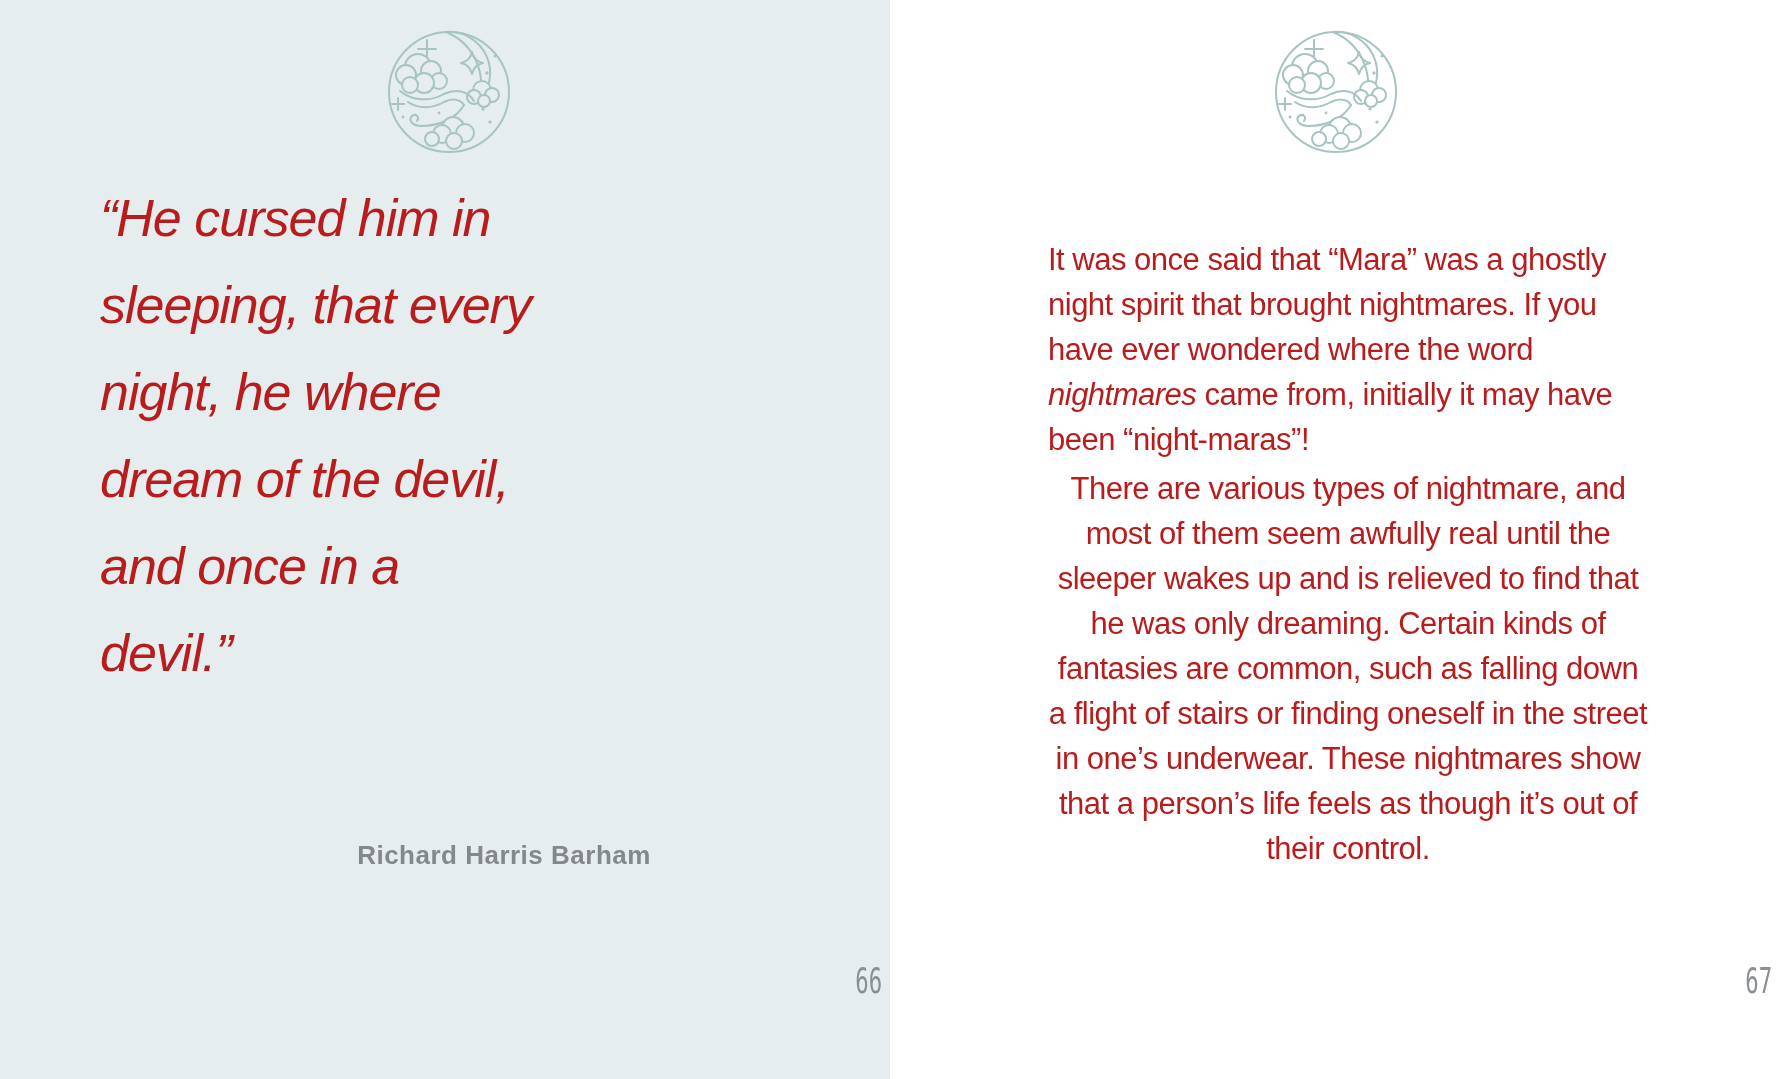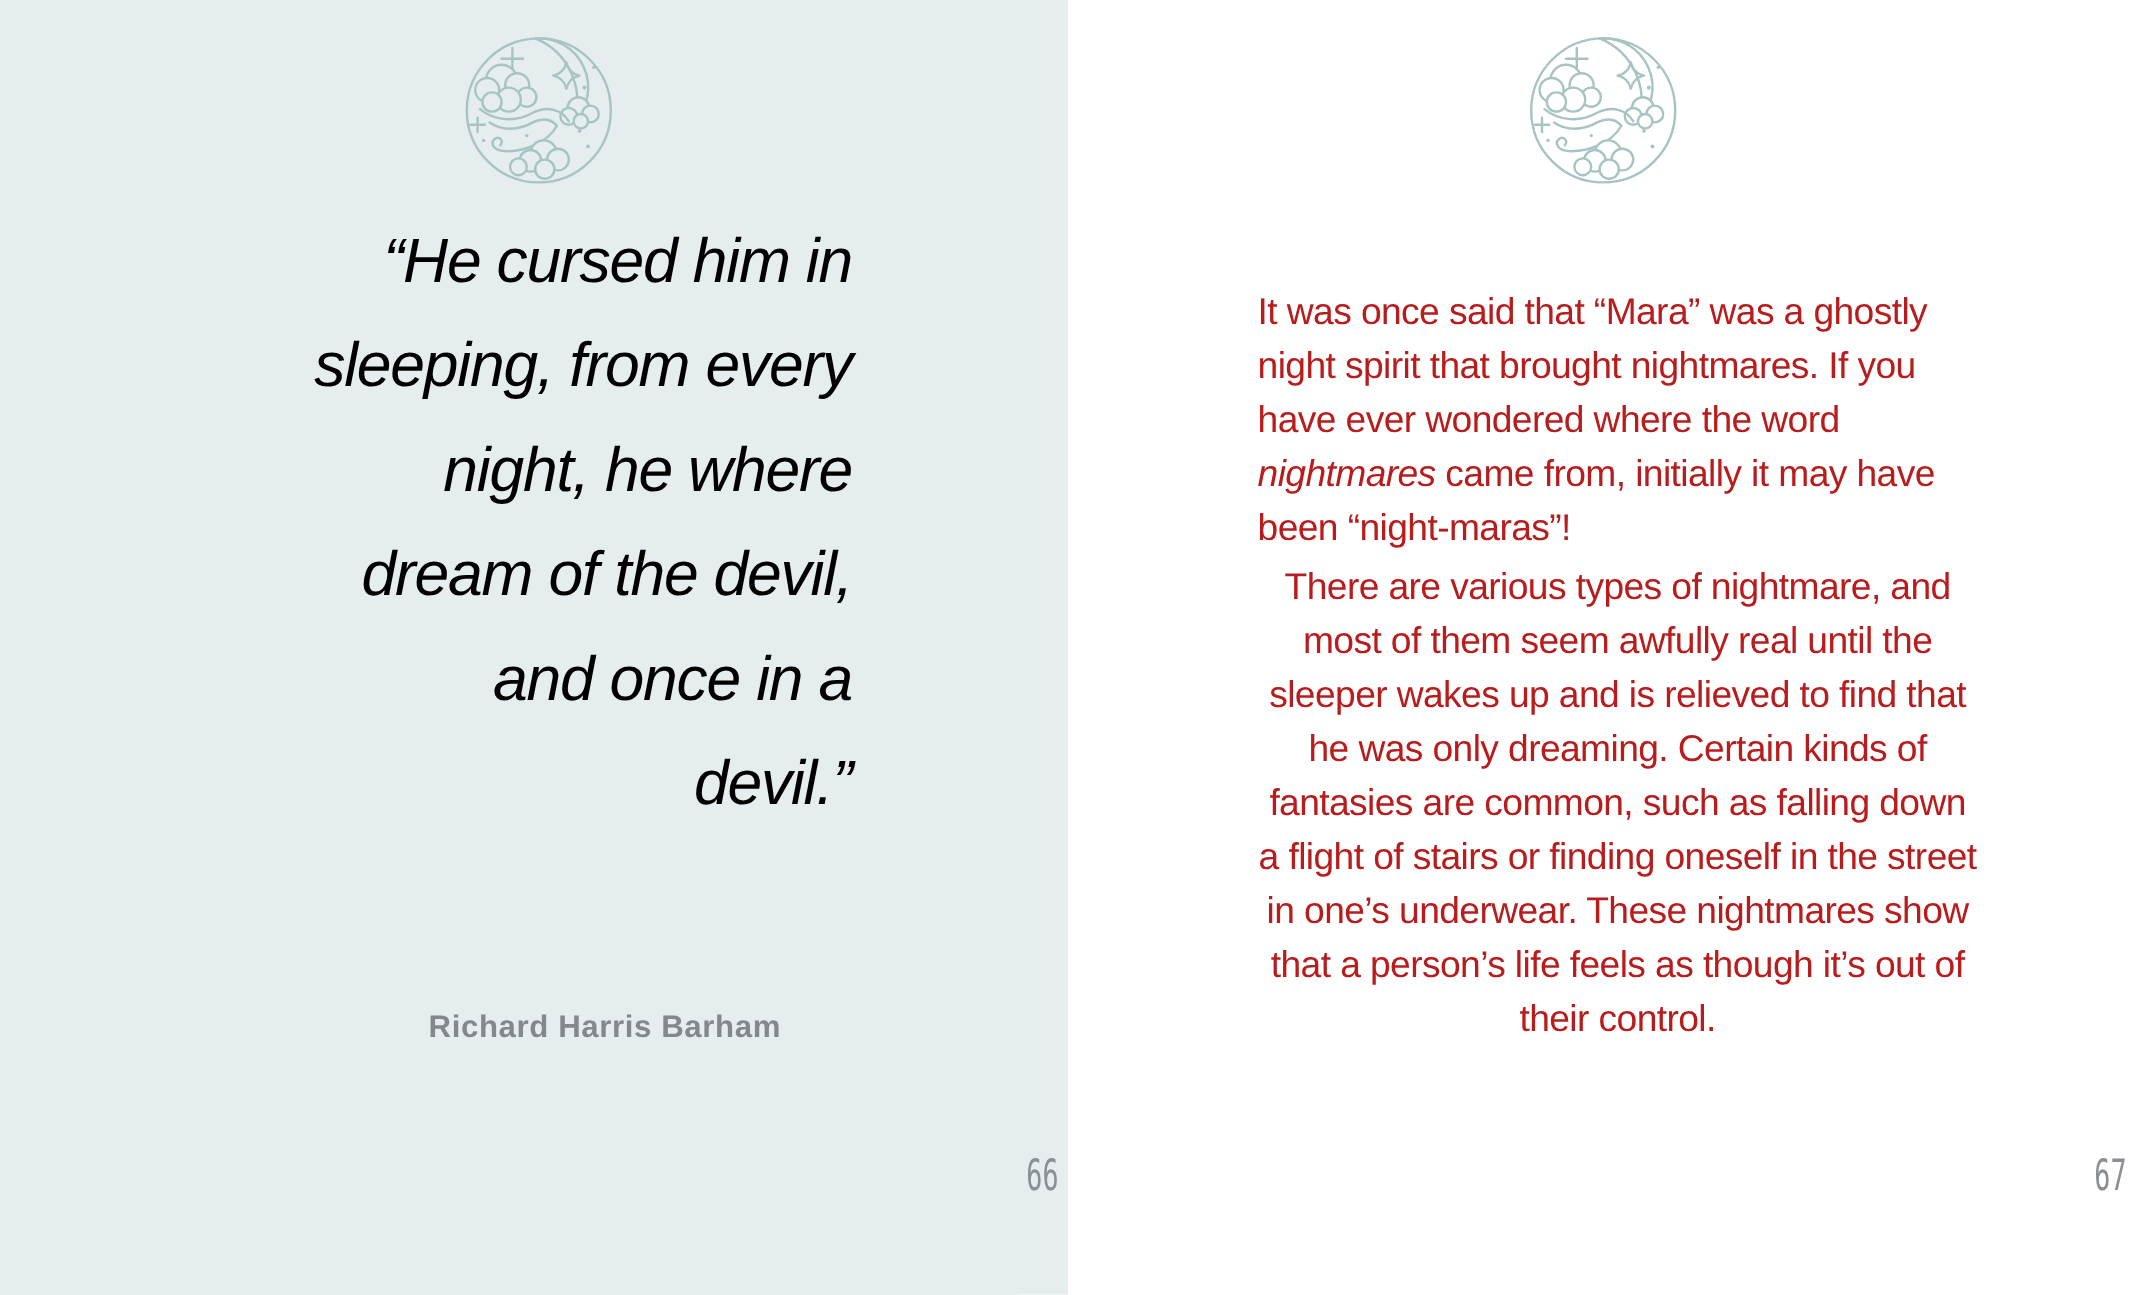--- a/index.html
+++ b/index.html
@@ -15,21 +15,21 @@
   .illus{position:absolute;top:29px;width:126px;height:126px;}
   .page-left .illus{left:386px;}
   .page-right .illus{left:383px;}
   .illus svg{display:block;width:100%;height:100%;}
   .illus .ln{fill:none;stroke:#a7c4c3;stroke-width:2;stroke-linecap:round;stroke-linejoin:round;}
   .illus .cl{fill:var(--pg);stroke:#a7c4c3;stroke-width:2;}
   .illus .dt{fill:#a7c4c3;stroke:none;}
 
   .quote{
     position:absolute;left:100px;top:175px;width:610px;
-    text-align:right;color:#000000;
+    text-align:left;color:#b91c1c;
     font-style:italic;font-size:52px;line-height:87px;
     letter-spacing:-1px;font-weight:400;
   }
   .quote .qline{white-space:nowrap;}
 
   .attribution{
     position:absolute;left:0;top:840px;width:1008px;
     text-align:center;color:#84888c;
     font-weight:bold;font-size:26px;letter-spacing:0.5px;
   }
@@ -94,21 +94,21 @@
       <circle class="dt" cx="109" cy="27" r="1.5"></circle>
       <circle class="dt" cx="97" cy="80" r="1.6"></circle>
       <circle class="dt" cx="104" cy="93" r="1.6"></circle>
       <circle class="dt" cx="17" cy="88" r="1.4"></circle>
       <circle class="dt" cx="53" cy="84" r="1.4"></circle>
     </svg>
   </div>
 
   <div class="quote">
     <div class="qline">“He cursed him in</div>
-    <div class="qline">sleeping, from every</div>
+    <div class="qline">sleeping, that every</div>
     <div class="qline">night, he where</div>
     <div class="qline">dream of the devil,</div>
     <div class="qline">and once in a</div>
     <div class="qline">devil.”</div>
   </div>
 
   <div class="attribution">Richard Harris Barham</div>
 
   <div class="folio"><span>66</span></div>
 </div>

